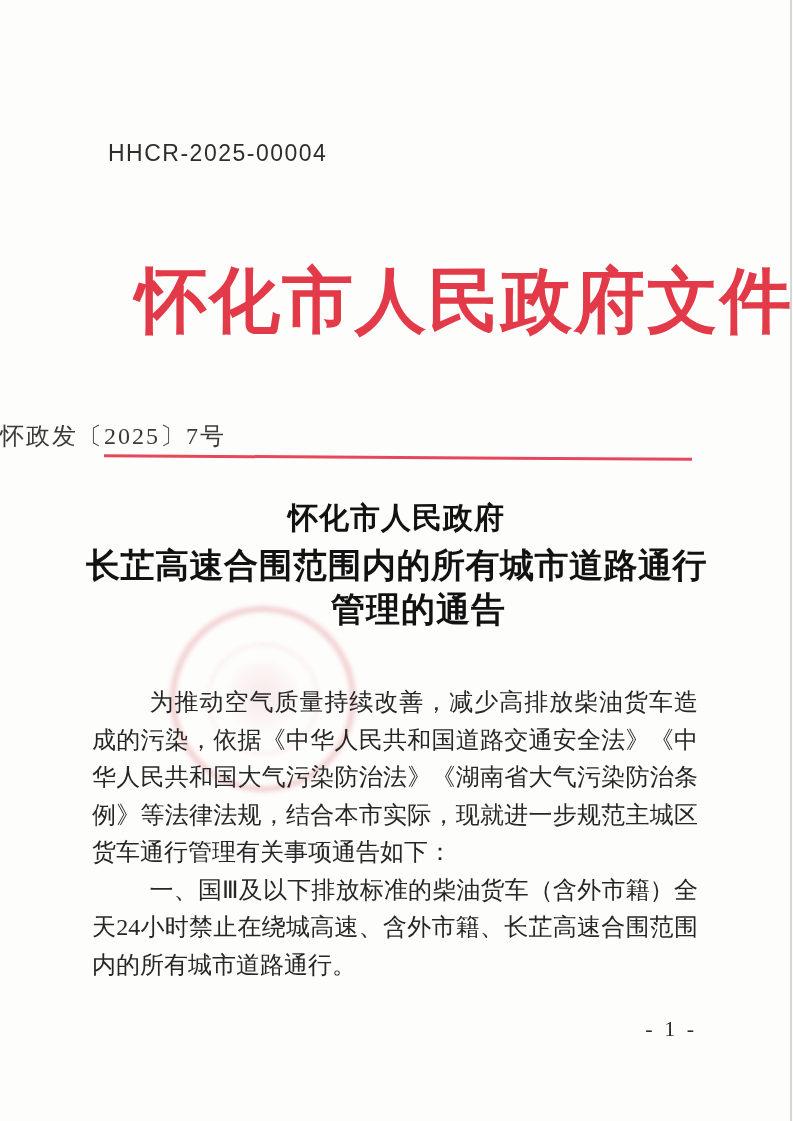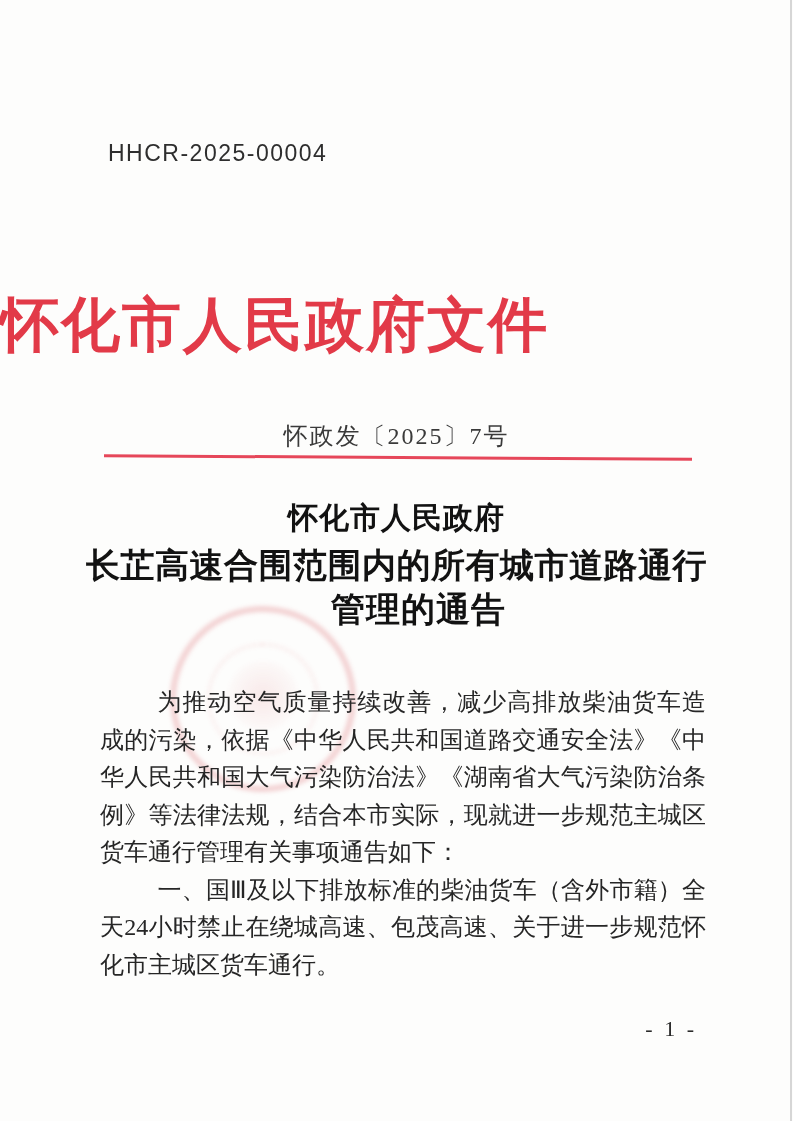--- a/index.html
+++ b/index.html
@@ -28,33 +28,31 @@
     left: 108px; top: 140px;
     font-family: "Liberation Sans", sans-serif;
     font-size: 23px;
     letter-spacing: 1.5px;
     color: #2e2e2e;
     font-weight: 400;
   }
   .masthead {
     position: absolute;
     left: 0; right: 0; top: 254px;
-    text-align: left;
-    font-size: 59px;
+    text-align: right;
+    font-size: 71px;
     font-weight: 700;
     letter-spacing: 2px;
     color: #e23a48;
     font-family: "Liberation Serif", serif;
     white-space: nowrap;
-    margin-top: 32px;
   }
   .doc-number {
     position: absolute;
     left: 0; right: 0; top: 420px;
-    text-align: center;
     font-size: 24px;
     letter-spacing: 2px;
     color: #3a3a3a;
   }
   .red-rule {
     position: absolute;
     left: 104px; top: 456px;
     width: 588px; height: 3px;
     background: #e6475a;
     transform: rotate(0.35deg);
@@ -90,21 +88,21 @@
   }
   .seal::after {
     content: "";
     position: absolute;
     left: 30%; top: 28%; right: 30%; bottom: 32%;
     border-radius: 50%;
     background: radial-gradient(circle, rgba(208,58,68,0.10) 0%, rgba(208,58,68,0.02) 70%);
   }
   .body-text {
     position: absolute;
-    left: 100px; top: 684px;
+    left: 92px; top: 684px;
     width: 606px;
     font-size: 24px;
     line-height: 37.5px;
     text-align: justify;
     color: #262626;
     z-index: 1;
   }
   .body-text p {
     margin: 0;
     text-indent: 2.4em;
@@ -133,20 +131,20 @@
   <div class="doc-title">
     <div class="t1">怀化市人民政府</div>
     <div class="t2">长芷高速合围范围内的所有城市道路通行</div>
     <div class="t3">管理的通告</div>
   </div>
 
   <div class="seal"></div>
 
   <div class="body-text">
     <p>为推动空气质量持续改善，减少高排放柴油货车造成的污染，依据《中华人民共和国道路交通安全法》《中华人民共和国大气污染防治法》《湖南省大气污染防治条例》等法律法规，结合本市实际，现就进一步规范主城区货车通行管理有关事项通告如下：</p>
-    <p>一、国Ⅲ及以下排放标准的柴油货车（含外市籍）全天24小时禁止在绕城高速、包茂高速、关于进一步规范怀化市主城区货车通行。</p>
+    <p>一、国Ⅲ及以下排放标准的柴油货车（含外市籍）全天24小时禁止在绕城高速、含外市籍、长芷高速合围范围内的所有城市道路通行。</p>
   </div>
 
   <div class="page-num">- 1 -</div>
 
   <div class="scan-edge"></div>
 
 </div>
 
 </body></html>

